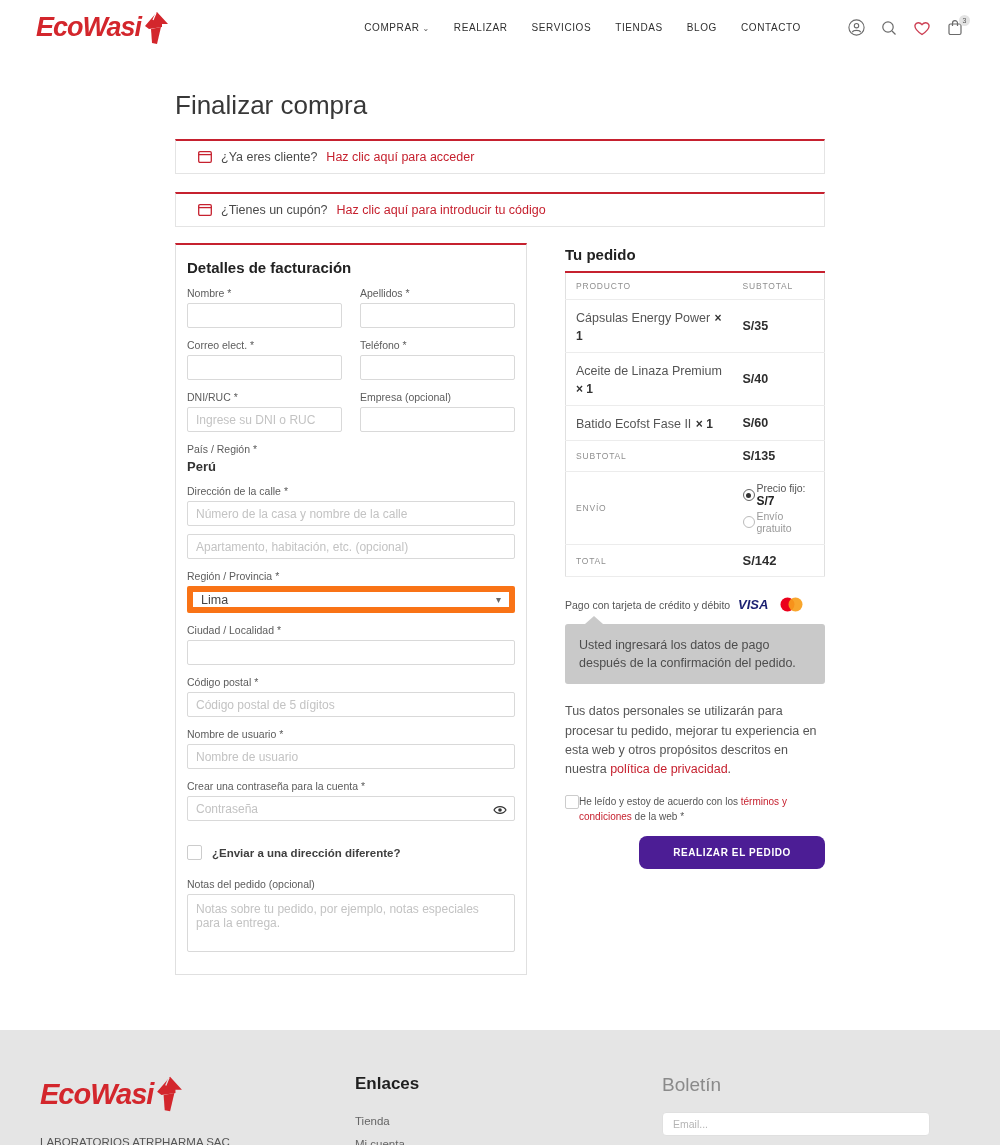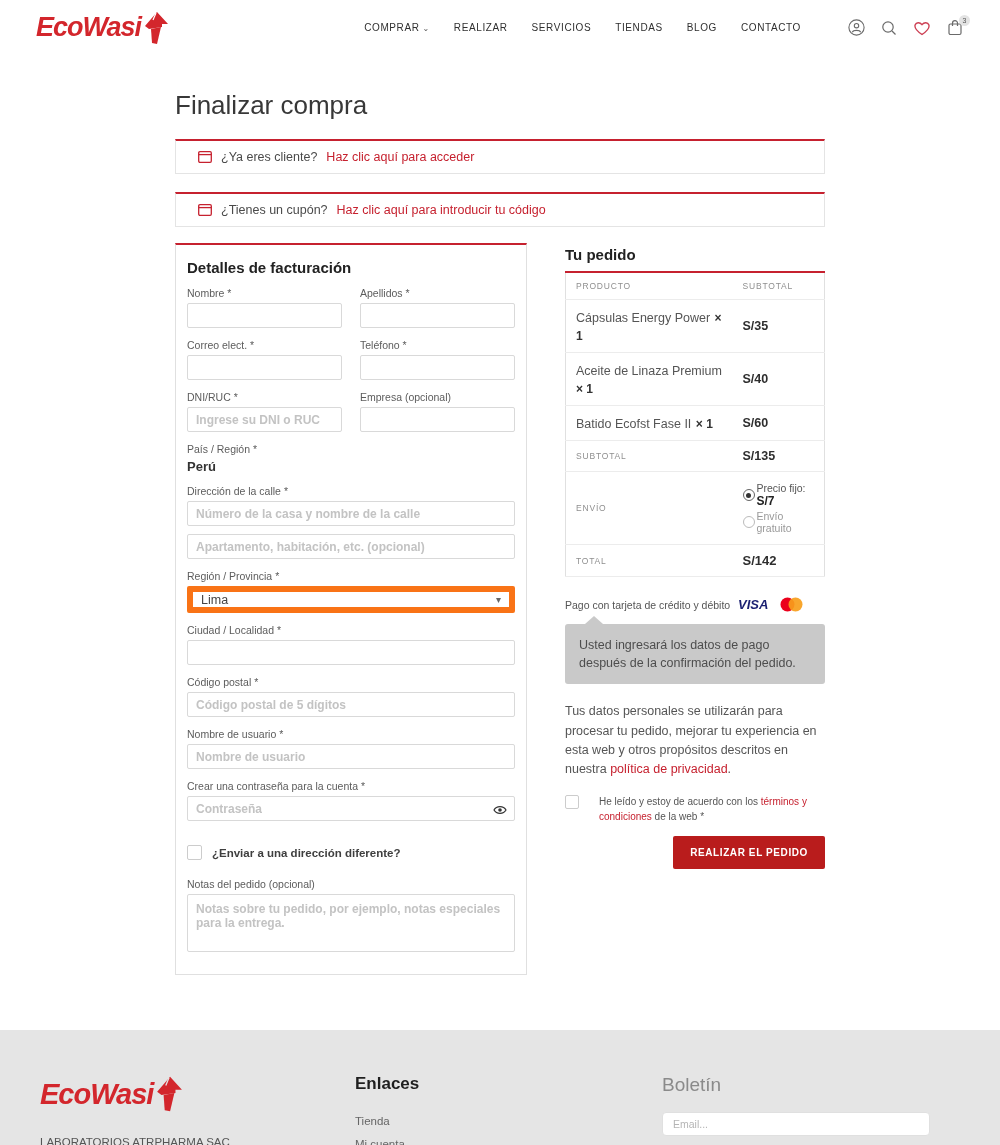--- a/index.html
+++ b/index.html
@@ -21,21 +21,21 @@
   .container { width:650px; margin:0 0 0 175px; padding-bottom:55px; }
   .page-title { font-size:26px; font-weight:400; color:#383838; margin-top:35px; }
   .notice { border:1px solid #e4e4e4; border-top:2px solid #c6212f; margin-top:18px; padding:9px 22px; font-size:12.5px; color:#4a4a4a; display:flex; align-items:center; gap:9px; }
   .notice a { color:#c6212f; }
   .cols { display:flex; justify-content:space-between; margin-top:16px; }
   .bill-box { width:352px; border:1px solid #e0e0e0; border-top:2px solid #c6212f; padding:14px 11px 18px; }
   .sec-title { font-size:15px; font-weight:700; color:#222; }
   .row2 { display:flex; gap:18px; }
   .fgroup { flex:1; margin-top:11px; }
   .flabel { display:block; font-size:10.5px; color:#5c5c5c; margin-bottom:4px; }
-  .tinput, .ttextarea { width:100%; border:1px solid #d9d9d9; border-radius:2px; height:25px; font-size:12px; padding:0 8px; color:#444; font-family:"Liberation Sans", sans-serif; outline:none; background:#fff;font-weight:bold; }
+  .tinput, .ttextarea { width:100%; border:1px solid #d9d9d9; border-radius:2px; height:25px; font-size:12px; padding:0 8px; color:#444; font-family:"Liberation Sans", sans-serif; outline:none; background:#fff; }
   .tinput::placeholder, .ttextarea::placeholder { color:#c3c3c3; }
   .ttextarea { height:58px; padding:7px 8px; resize:none; }
   .country-val { font-size:13px; font-weight:700; color:#333; margin-top:2px; }
   .tselect { width:100%; border:6px solid #f97316; border-radius:2px; height:27px; font-size:12.5px; padding:0 8px; color:#444; display:flex; align-items:center; justify-content:space-between; cursor:pointer; background:#fff; }
   .tselect .chev { color:#666; font-size:10px; }
   .pwwrap { position:relative; }
   .eye { position:absolute; right:8px; top:6px; cursor:pointer; }
   .chkrow { display:flex; align-items:center; gap:10px; margin-top:24px; }
   .chk { width:15px; height:15px; border:1px solid #ccc; border-radius:2px; background:#fff; display:inline-block; cursor:pointer; flex:none; }
   .chklabel { font-size:11.5px; color:#3f3f3f; font-weight:700; }
@@ -56,26 +56,26 @@
   .radio.sel::after { content:""; width:5px; height:5px; border-radius:50%; background:#333; }
   .ship-txt { font-size:10.5px; color:#555; }
   .ship-txt b { font-size:12px; color:#222; }
   .ship-txt.free { color:#999; }
   .pay-row { display:flex; align-items:center; gap:8px; margin-top:20px; }
   .pay-label { font-size:10.5px; color:#555; }
   .pay-notice { position:relative; background:#c9c9c9; border-radius:3px; padding:12px 14px; font-size:12.5px; color:#4d4d4d; line-height:1.45; margin-top:12px; }
   .pay-notice::before { content:""; position:absolute; top:-8px; left:20px; border-left:9px solid transparent; border-right:9px solid transparent; border-bottom:8px solid #c9c9c9; }
   .privacy { font-size:12.5px; color:#555; line-height:1.55; margin-top:18px; }
   .privacy a { color:#c6212f; }
-  .terms-row { display:flex; align-items:flex-start; gap:20px; margin-top:14px; }
+  .terms-row { display:flex; align-items:flex-start; gap:0; margin-top:14px; }
   .terms-chk { width:14px; height:14px; border:1px solid #ccc; border-radius:2px; background:#fff; flex:none; cursor:pointer; margin-top:1px; }
   .terms-txt { font-size:10px; color:#555; line-height:1.5; }
   .terms-txt a { color:#c6212f; }
   .btn-wrap { text-align:right; margin-top:12px; }
-  .place-order { background:#b91c1c; color:#fff; border:none; font-size:10px; font-weight:700; letter-spacing:.6px; padding:11px 17px; border-radius:2px; cursor:pointer; font-family:"Liberation Sans", sans-serif; }
+  .place-order { background:#4c1d95; color:#fff; border:none; font-size:10px; font-weight:700; letter-spacing:.6px; padding:11px 34px; border-radius:8px; cursor:pointer; font-family:"Liberation Sans", sans-serif; }
 
   
   .footer { background:#e5e5e5; padding:44px 70px 28px 40px; display:flex; }
   .fcol1 { width:270px; }
   .fcol2 { width:285px; margin-left:45px; }
   .fcol3 { width:268px; margin-left:22px; }
   .faddr { margin-top:18px; font-size:11.5px; color:#555; line-height:1.75; }
   .fh2 { font-size:17px; font-weight:700; color:#1f1f1f; margin-bottom:22px; }
   .flink { display:block; font-size:11.5px; color:#666; line-height:1.0; margin-bottom:11px; }
   .fh2-light { font-size:19px; font-weight:400; color:#8a8a8a; margin-bottom:16px; }

